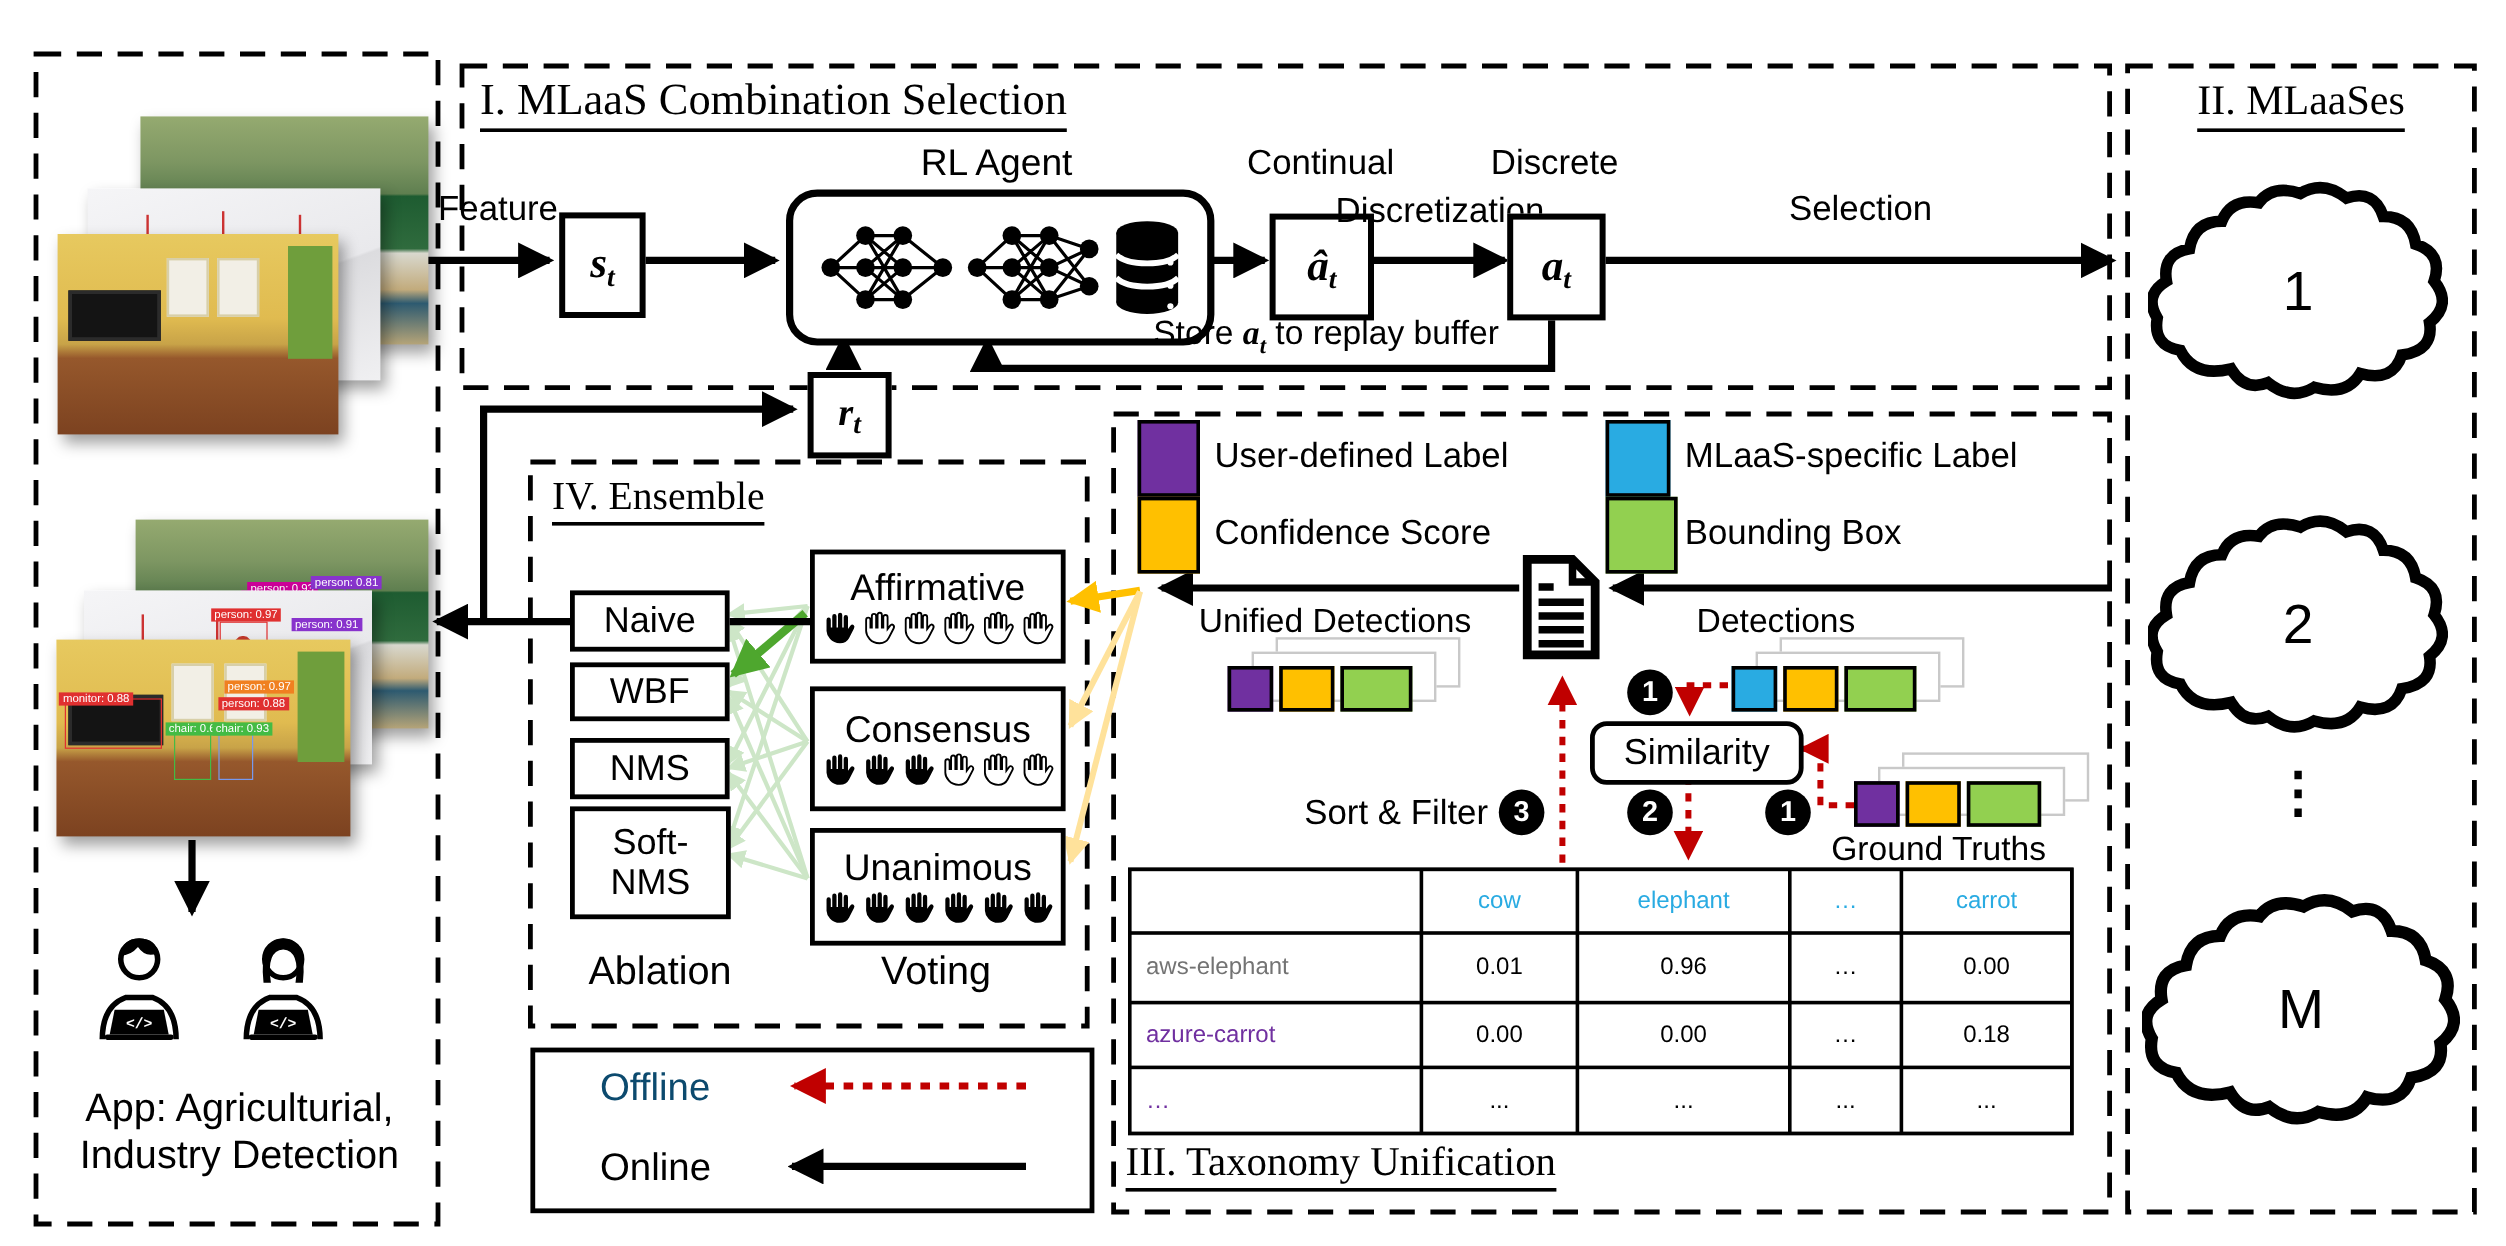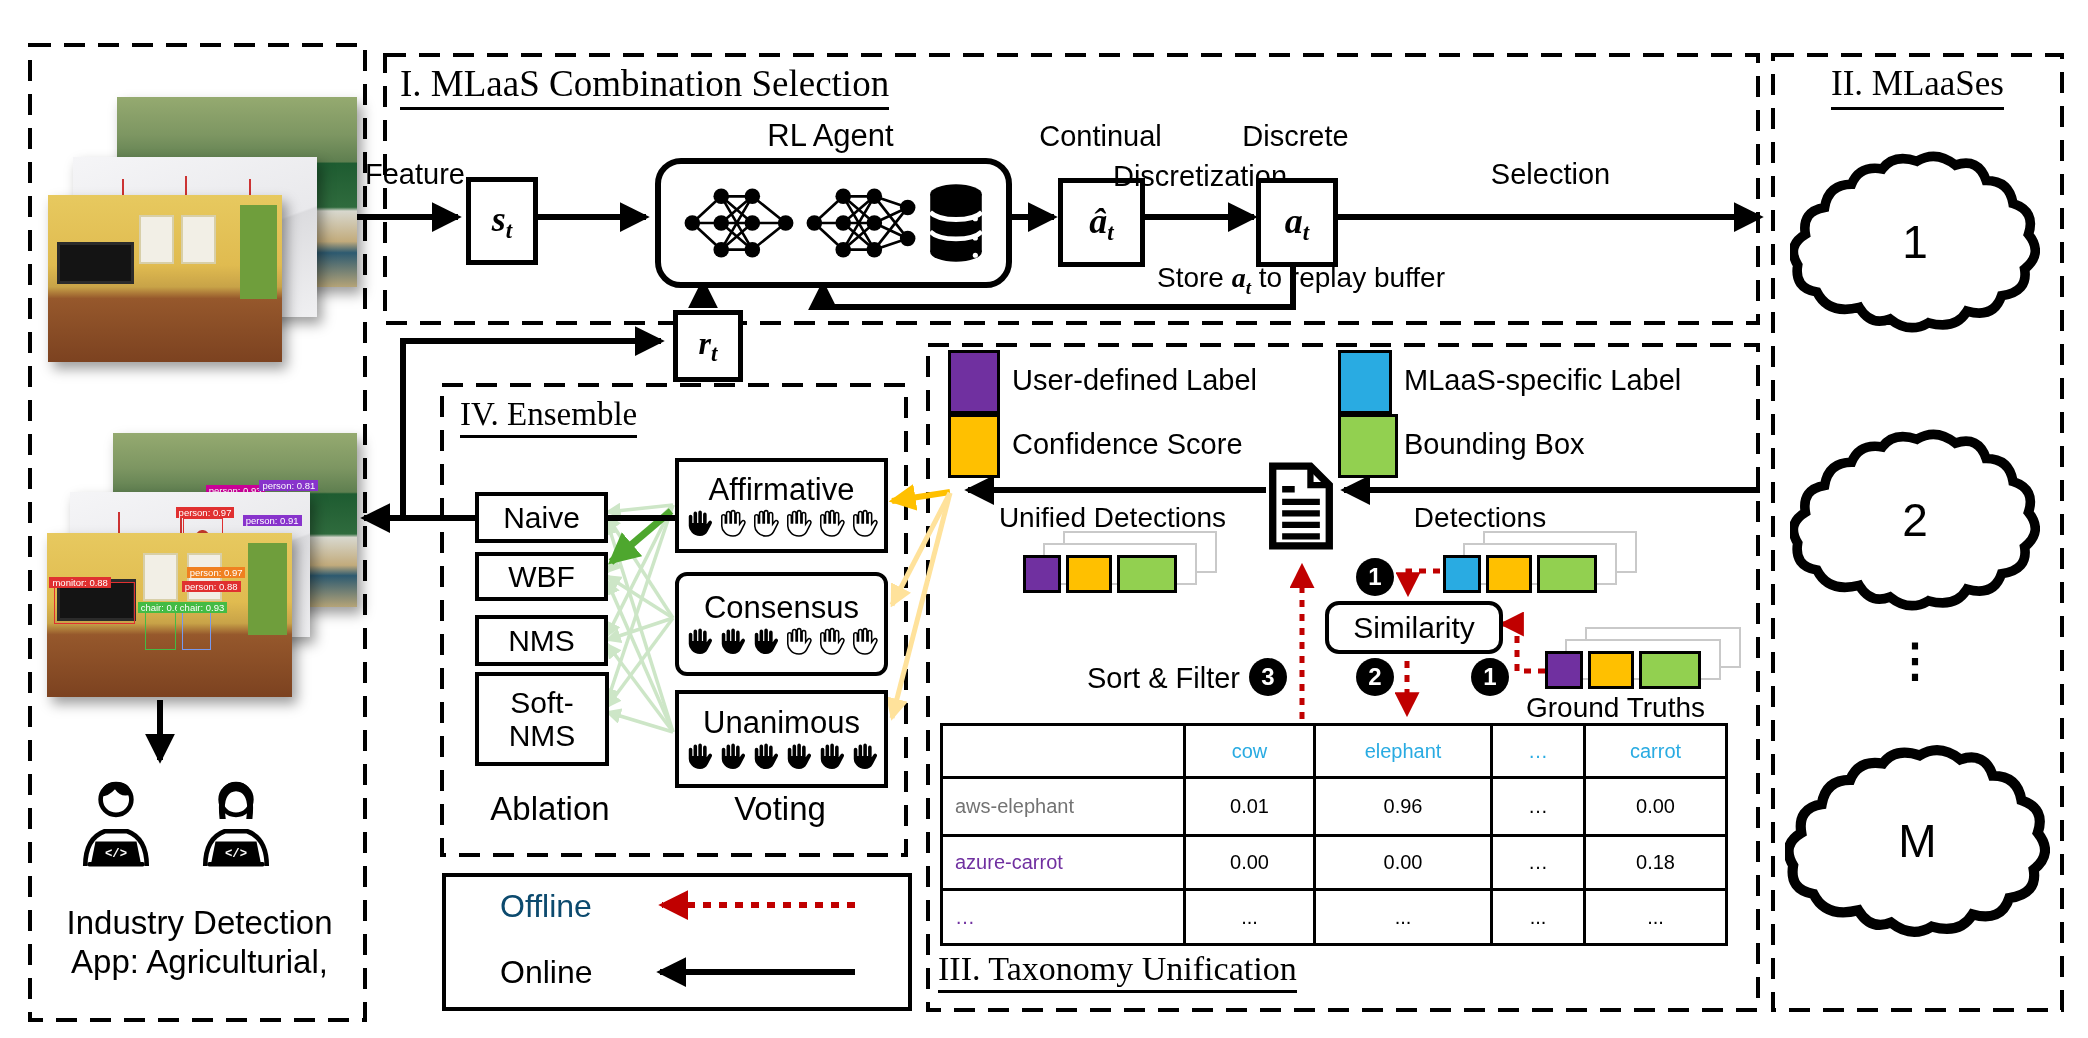--- a/index.html
+++ b/index.html
@@ -276,21 +276,21 @@
   <div class="abs mathbox z3" style="left:1058px;top:178px;width:77px;height:79px;">
     <span class="mathvar"><span>â</span><span class="sub">t</span></span>
   </div>
   <div class="abs lbl center z3" style="left:1110px;top:160px;width:180px;font-size:29px;">Discretization</div>
   <div class="abs lbl center z3" style="left:1238px;top:120px;width:115px;font-size:29px;text-align:center;">Discrete</div>
   <div class="abs mathbox z3" style="left:1256px;top:178px;width:72px;height:79px;">
     <span class="mathvar"><span>a</span><span class="sub">t</span></span>
   </div>
   <div class="abs lbl center z3" style="left:1478px;top:158px;width:145px;font-size:29px;">Selection</div>
 
-  <div class="abs lbl z3" style="left:1045px;top:262px;width:400px;font-size:28px;text-align:right;">
+  <div class="abs lbl z3" style="left:961px;top:262px;width:400px;font-size:28px;text-align:left;">
     <span>Store</span>&nbsp;<span class="mathvar" style="font-size:28px;"><span>a</span><span class="sub" style="font-size:19px;">t</span></span>&nbsp;<span>to replay buffer</span>
   </div>
 
   <div class="abs mathbox z3" style="left:673px;top:310px;width:60px;height:62px;">
     <span class="mathvar" style="font-size:32px;"><span>r</span><span class="sub">t</span></span>
   </div>
 
   <div class="abs sec-title center z3" style="left:1800px;top:64px;width:235px;font-size:35px;">
     <span class="ul">II. MLaaSes</span>
   </div>
@@ -338,21 +338,21 @@
           <use href="#hand-sym"></use>
         </svg>
         <svg viewBox="0 0 24 26" class="hand open">
           <use href="#hand-sym"></use>
         </svg>
         <svg viewBox="0 0 24 26" class="hand open">
           <use href="#hand-sym"></use>
         </svg>
       </div>
   </div>
-  <div class="abs vote-box z3" style="left:675px;top:572px;width:205px;height:96px;border-radius:12px;">
+  <div class="abs vote-box z3" style="left:675px;top:572px;width:205px;height:96px;">
     <div class="vote-label">Consensus</div>
     <div class="hands">
         <svg viewBox="0 0 24 26" class="hand filled">
           <use href="#hand-sym"></use>
         </svg>
         <svg viewBox="0 0 24 26" class="hand filled">
           <use href="#hand-sym"></use>
         </svg>
         <svg viewBox="0 0 24 26" class="hand filled">
           <use href="#hand-sym"></use>
@@ -486,17 +486,17 @@
   </svg>
   <svg class="abs z3" style="left:195px;top:773px;" width="82" height="96" viewBox="0 0 80 92">
     <circle cx="40" cy="25" r="15" fill="#fff" stroke="#000" stroke-width="4.5"></circle>
     <path d="M24 44 Q20 8 40 8 Q60 8 56 44 L50 44 Q54 18 40 17 Q26 18 30 44 Z" fill="#000"></path>
     <path d="M10 90 Q10 63 29 56 L51 56 Q70 63 70 90" fill="#fff" stroke="#000" stroke-width="4.5"></path>
     <path d="M20 66 L60 66 L64 86 L16 86 Z" fill="#000"></path>
     <rect x="12" y="86" width="56" height="4.5" rx="2" fill="#000"></rect>
     <text x="40" y="81" text-anchor="middle" fill="#fff" font-size="12" font-weight="bold" font-family="Liberation Mono, monospace">&lt;/&gt;</text>
   </svg>
   <div class="abs z3" style="left:52px;top:903px;width:295px;text-align:center;font-size:33px;line-height:39px;">
+    <div>App: Agriculturial,</div>
     <div>Industry Detection</div>
-    <div>App: Agriculturial,</div>
   </div>
 
 </div>
 
 </body></html>

